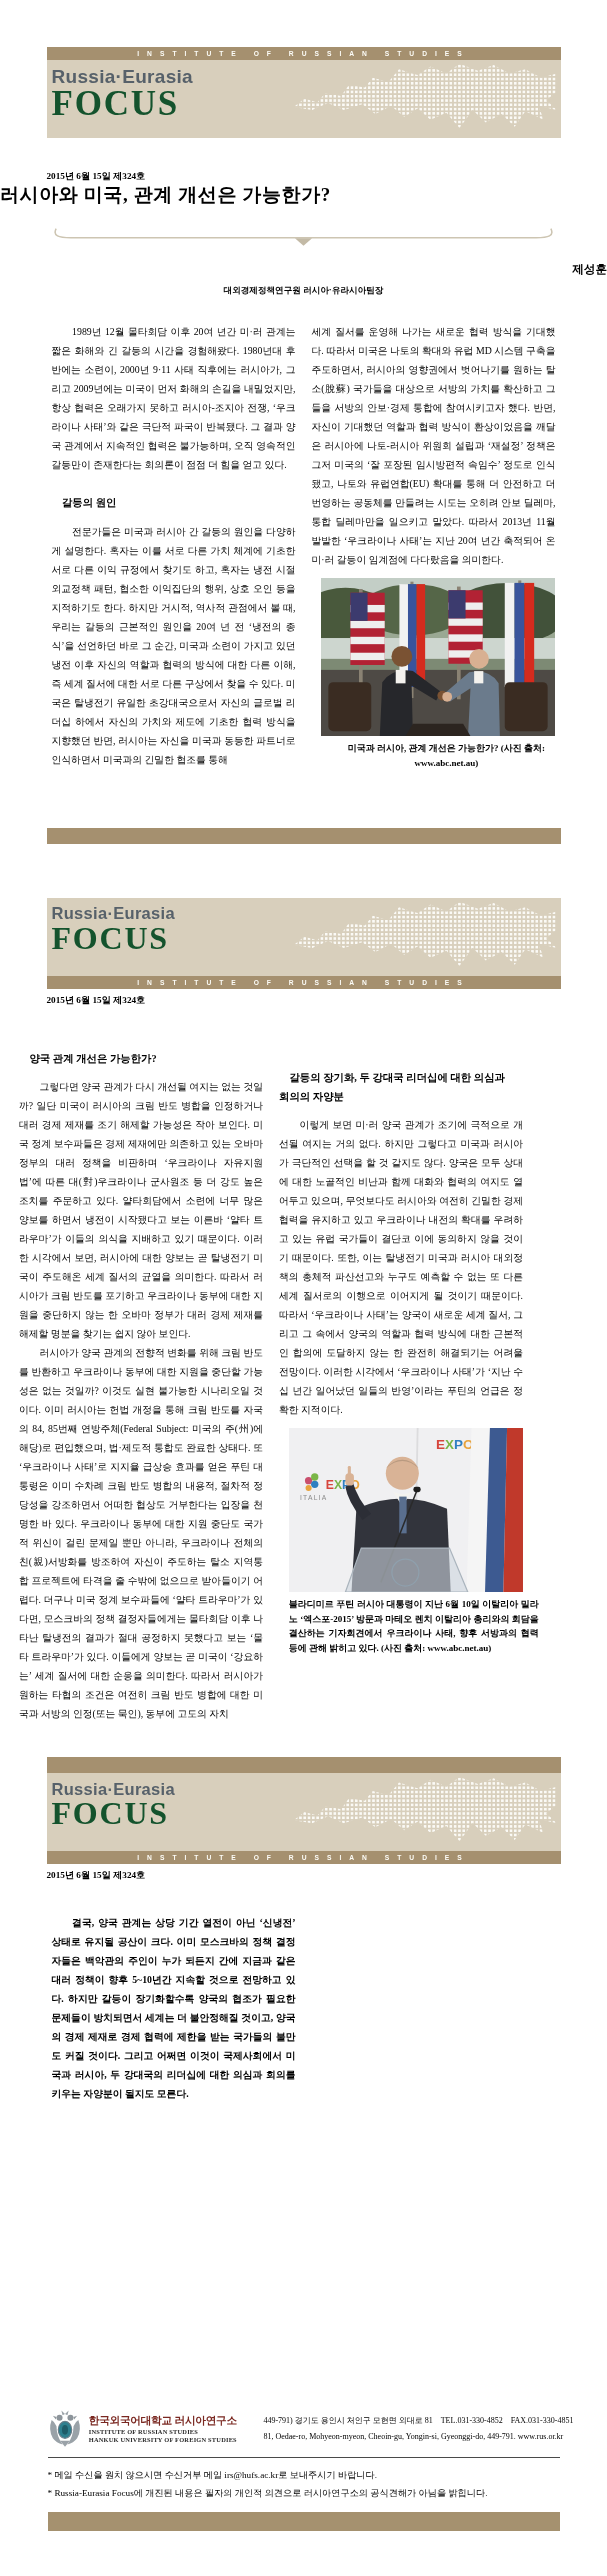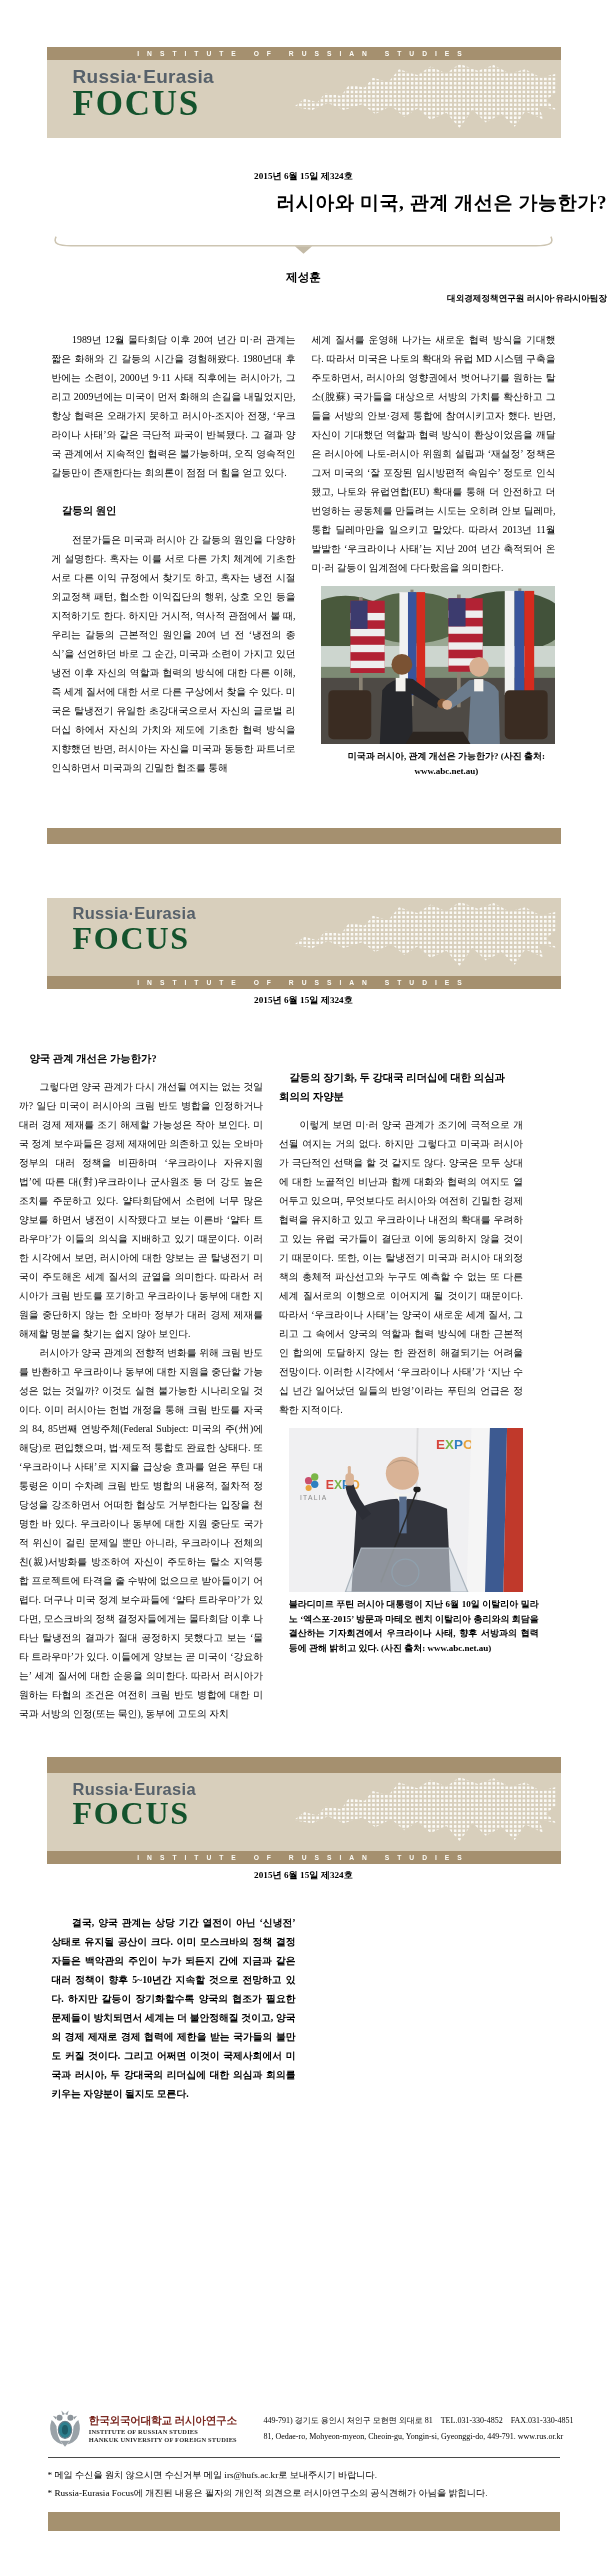--- a/index.html
+++ b/index.html
@@ -13,56 +13,56 @@
 
   
   .masthead{width:514px;margin:0 auto;}
   .inst-band{
     height:13px;background:#a5906f;color:#fdfdf8;
     font-family:"Liberation Sans","DejaVu Sans",sans-serif;
     font-weight:bold;font-size:6.7px;line-height:13px;
     letter-spacing:8px;text-align:center;white-space:nowrap;overflow:hidden;
   }
   .logo-box{position:relative;height:78px;background:#d8cfbc;overflow:hidden;}
-  .logo{position:absolute;left:26px;top:7.3px;}
+  .logo{position:absolute;left:5px;top:7.3px;}
   .logo-line1{
     font-family:"Liberation Sans","DejaVu Sans",sans-serif;
     font-weight:700;color:#57616a;font-size:19px;line-height:1.05;letter-spacing:0.3px;
   }
   .logo-line2{
     font-family:"Liberation Serif","DejaVu Serif",serif;
     font-weight:700;color:#14532d;font-size:35px;line-height:.95;letter-spacing:1.8px;
   }
   .masthead-small .logo-line1{font-size:16.5px;}
   .masthead-small .logo-line2{font-size:32px;}
   .dot-map{
     position:absolute;right:3.7px;top:3.7px;width:263px;height:70px;
     background-image:radial-gradient(circle,#fbfaf6 1.3px,rgba(255,255,255,0) 1.7px);
     background-size:4.3px 4.3px;
     clip-path:polygon(0% 62%,4% 50%,9% 55%,12% 42%,18% 46%,21% 30%,27% 34%,30% 20%,36% 26%,40% 8%,47% 16%,52% 4%,58% 14%,63% 0%,70% 10%,76% 2%,82% 14%,88% 8%,94% 20%,100% 14%,100% 40%,96% 52%,100% 66%,93% 60%,95% 80%,88% 68%,84% 90%,79% 72%,73% 84%,68% 66%,63% 92%,58% 70%,52% 80%,47% 64%,42% 76%,37% 60%,31% 72%,26% 58%,19% 66%,13% 56%,7% 66%);
   }
 
   .issue-date{
-    width:514px;margin:33px auto 0;text-align:center;
+    width:514px;margin:33px auto 0;text-align:left;
     font-weight:700;font-size:9.2px;line-height:11px;
   }
   .issue-date.tight{margin-top:6.1px;}
 
   
   .title{
-    text-align:right;font-size:19px;font-weight:700;
-    letter-spacing:0.6px;margin:8px 0 0;line-height:26px;padding-left:48px;
+    text-align:left;font-size:19px;font-weight:700;
+    letter-spacing:0.6px;margin:0 0 0;line-height:26px;
   }
   .title-sep{width:507px;margin:18.4px auto 0;height:21px;}
   .author{
+    text-align:right;font-family:"Liberation Sans","DejaVu Sans",sans-serif;
+    font-weight:700;font-size:11.6px;margin-top:13.5px;line-height:16px;
+  }
+  .affiliation{
     text-align:center;font-family:"Liberation Sans","DejaVu Sans",sans-serif;
-    font-weight:700;font-size:11.6px;margin-top:13.5px;line-height:16px;
-  }
-  .affiliation{
-    text-align:right;font-family:"Liberation Sans","DejaVu Sans",sans-serif;
     font-weight:600;font-size:8.6px;margin-top:8px;line-height:11.6px;
   }
 
   
   .columns{width:504px;margin:0 auto;display:flex;gap:16px;align-items:flex-start;justify-content:space-between;}
   .col{width:244px;}
   .body-p{
     font-size:9.8px;line-height:19px;text-align:justify;
     word-break:break-all;margin:0;
   }

